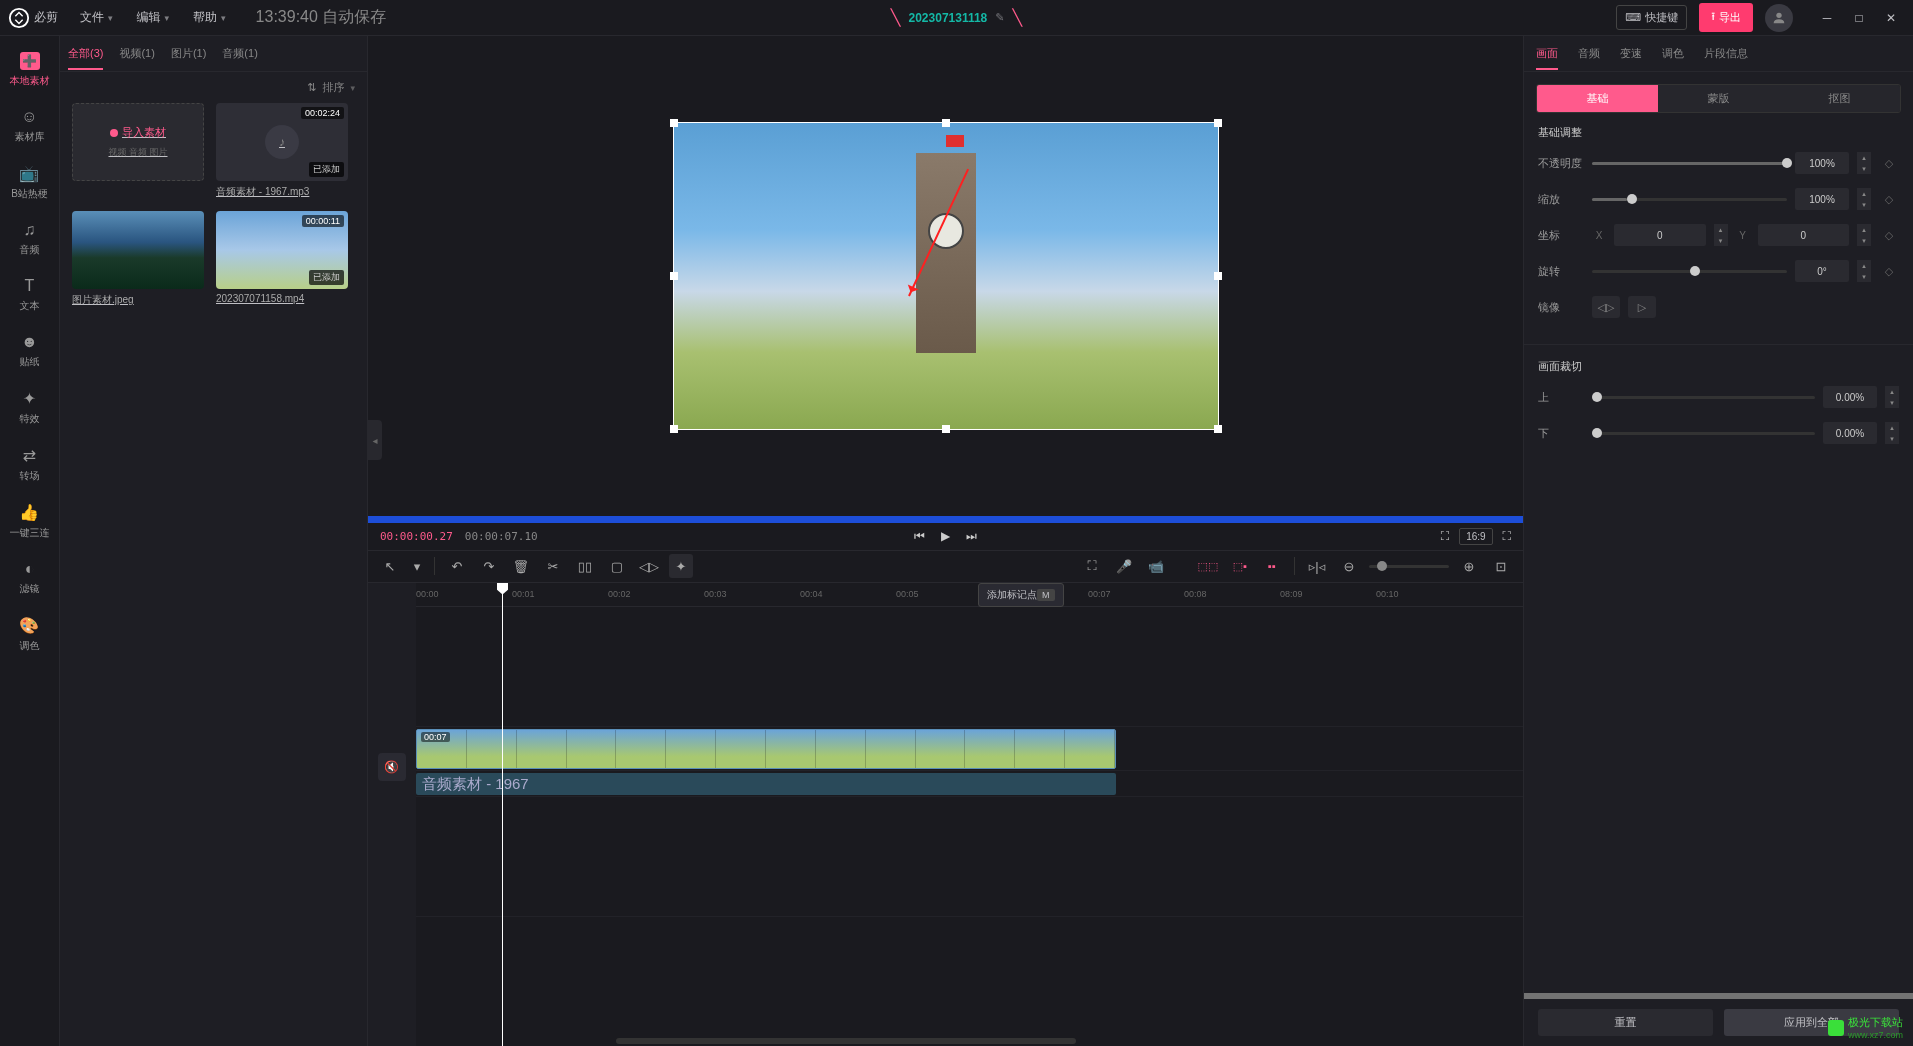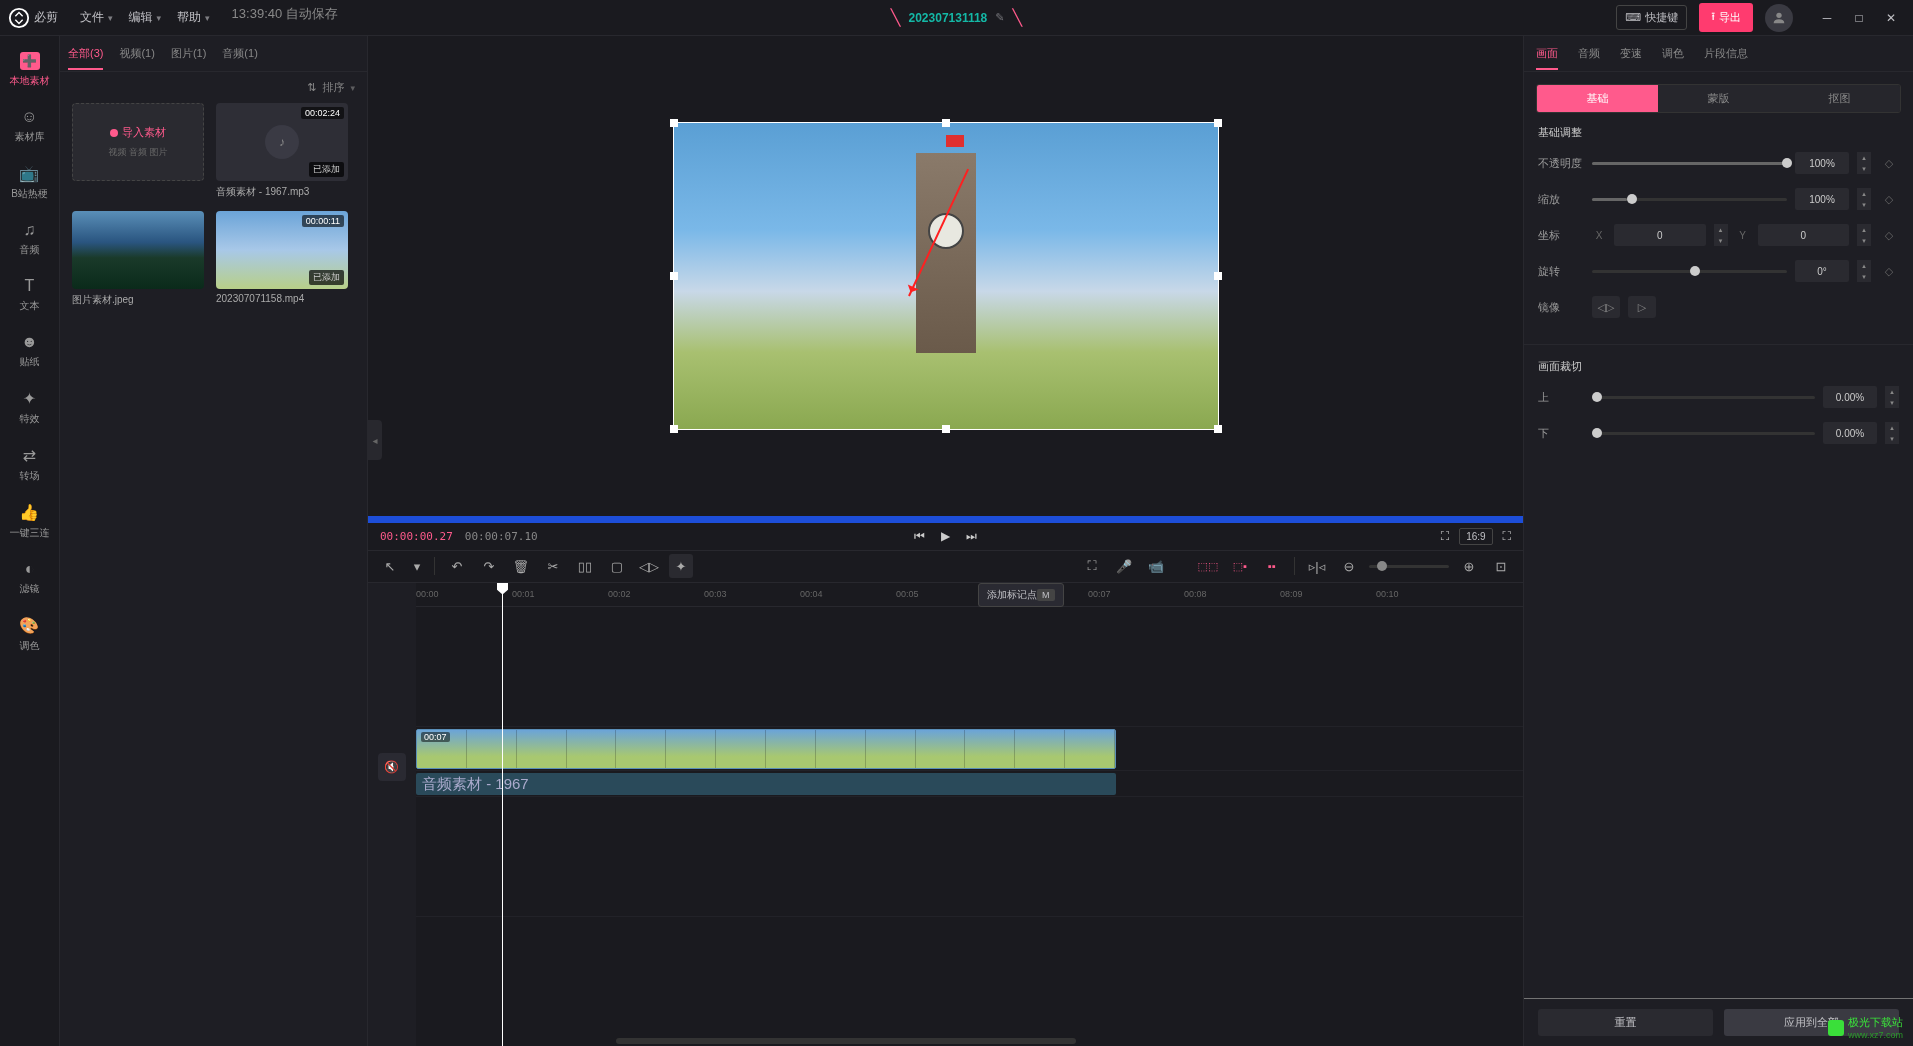--- a/index.html
+++ b/index.html
@@ -2,24 +2,24 @@
 <html><head>
 <meta charset="utf-8">
 <style>
 * { margin: 0; padding: 0; box-sizing: border-box; font-family: "Microsoft YaHei", sans-serif; }
 body { background: #1a1a1f; color: #c0c0c5; font-size: 12px; overflow: hidden; width: 1913px; height: 1046px; position: relative; }
 
 
 .titlebar { height: 36px; background: #1a1a1f; display: flex; align-items: center; padding: 0 8px; border-bottom: 1px solid #28282e; }
 .logo { display: flex; align-items: center; gap: 4px; margin-right: 16px; }
 .logo-icon { width: 22px; height: 22px; }
-.menu { display: flex; gap: 4px; align-items: flex-start; }
+.menu { display: flex; gap: 12px; align-items: center; }
 .menu-item { display: flex; align-items: center; gap: 4px; cursor: pointer; padding: 4px 6px; }
 .chevron { font-size: 9px; opacity: 0.6; }
-.autosave { margin-left: 12px; color: #888; font-size: 13px; }
+.autosave { margin-left: 12px; color: #888; font-size: 16px; }
 .title-center { position: absolute; left: 50%; transform: translateX(-50%); display: flex; align-items: center; gap: 8px; }
 .title-slash { color: #ff5a8c; font-size: 16px; }
 .proj-name { color: #14b8a6; font-weight: bold; }
 .edit-icon { opacity: 0.5; font-size: 11px; }
 .title-right { margin-left: auto; display: flex; align-items: center; gap: 12px; }
 .shortcut-btn { display: flex; align-items: center; gap: 4px; padding: 4px 8px; border: 1px solid #444; border-radius: 3px; cursor: pointer; font-size: 11px; }
 .export-btn { background: #ff3b6f; color: #fff; padding: 5px 12px; border-radius: 3px; cursor: pointer; display: flex; align-items: center; gap: 4px; font-size: 11px; }
 .avatar { width: 28px; height: 28px; background: #3a3a42; border-radius: 50%; display:flex; align-items:center; justify-content:center; }
 .win-controls { display: flex; gap: 4px; margin-left: 8px; }
 .win-btn { width: 28px; height: 28px; display: flex; align-items: center; justify-content: center; cursor: pointer; }
@@ -34,21 +34,21 @@
 .sb-icon { font-size: 16px; }
 
 
 .media-panel { width: 308px; background: #1e1e24; border-right: 1px solid #28282e; display: flex; flex-direction: column; }
 .media-tabs { display: flex; border-bottom: 1px solid #28282e; padding: 0 8px; height: 36px; align-items: center; gap: 16px; font-size: 11px; }
 .m-tab { cursor: pointer; padding: 8px 0; color: #888; position: relative; }
 .m-tab.active { color: #ff5a8c; }
 .m-tab.active::after { content:''; position:absolute; bottom:-1px; left:0; right:0; height:2px; background:#ff5a8c; }
 .media-toolbar { display: flex; justify-content: flex-end; padding: 8px 12px; align-items: center; gap: 6px; color: #888; font-size: 11px; }
 .media-grid { padding: 0 12px; display: flex; flex-wrap: wrap; gap: 12px; }
-.media-item { width: 132px; display: flex; flex-direction: column; gap: 4px; }
+.media-item { width: 132px; display: flex; flex-direction: column; gap: 4px; text-decoration: underline; }
 .media-thumb { width: 132px; height: 78px; background: #2a2a30; border-radius: 4px; position: relative; overflow: hidden; display:flex; align-items:center; justify-content:center; }
 .media-thumb.import { border: 1px dashed #444; flex-direction: column; gap: 6px; color: #999; }
 .import-btn { color: #ff5a8c; font-size: 11px; display:flex; align-items:center; gap:4px; }
 .import-sub { font-size: 9px; color: #666; }
 .duration-badge { position: absolute; top: 4px; right: 4px; background: rgba(0,0,0,0.6); color: #fff; font-size: 9px; padding: 1px 4px; border-radius: 2px; }
 .added-badge { position: absolute; bottom: 4px; right: 4px; background: rgba(0,0,0,0.7); color: #ccc; font-size: 9px; padding: 1px 4px; border-radius: 2px; }
 .audio-thumb { background: #2e2e36; display:flex; align-items:center; justify-content:center; }
 .audio-circle { width: 34px; height: 34px; border-radius: 50%; background: #3a3a44; display:flex; align-items:center; justify-content:center; color:#888; }
 .media-name { font-size: 10px; color: #aaa; white-space: nowrap; overflow: hidden; text-overflow: ellipsis; }
 .thumb-img1 { background: linear-gradient(180deg,#5a8fb8 0%,#2a5580 40%,#1a3a2a 60%,#0a2a1a 100%); }
@@ -125,21 +125,21 @@
 .prop-sublabel { width: 14px; font-size: 10px; color: #666; text-align:center; }
 .slider { flex: 1; height: 3px; background: #333; position: relative; border-radius: 2px; }
 .slider-fill { height: 100%; background: #666; border-radius: 2px; }
 .slider-thumb { width: 10px; height: 10px; background: #ccc; border-radius: 50%; position: absolute; top: -4px; }
 .num-input { width: 54px; height: 22px; background: #2a2a30; border: none; color: #ccc; text-align: center; font-size: 10px; border-radius: 2px; display:flex; align-items:center; justify-content:center; }
 .spinner { width: 14px; display: flex; flex-direction: column; }
 .spin-btn { height: 11px; background: #2a2a30; font-size: 7px; color: #888; display:flex; align-items:center; justify-content:center; cursor:pointer; }
 .kf-btn { width: 20px; height: 20px; display:flex; align-items:center; justify-content:center; color:#666; cursor:pointer; font-size:11px; }
 .mirror-btns { display: flex; gap: 8px; }
 .mirror-btn { width: 28px; height: 22px; background: #2a2a30; border-radius: 3px; display:flex; align-items:center; justify-content:center; cursor:pointer; color:#888; font-size:11px; }
-.props-footer { margin-top: auto; padding: 10px 14px; display: flex; gap: 11px; border-top: 1px solid #737373; }
+.props-footer { margin-top: auto; padding: 10px 14px; display: flex; gap: 11px; border-top: 6px solid #737373; }
 .footer-btn { flex: 1; text-align: center; padding: 6px; background: #2a2a30; border-radius: 3px; cursor: pointer; font-size: 11px; }
 .footer-btn.primary { background: #3a3a42; }
 
 .watermark { position: absolute; bottom: 6px; right: 10px; font-size: 11px; color: #3adf3a; display:flex; align-items:center; gap:4px; z-index: 100; }
 .wm-icon { width:16px; height:16px; background:#3adf3a; border-radius:3px; }
 .wm-url { color: #2a9a2a; font-size: 9px; }
 
 
 .h-scroll { position:absolute; bottom:2px; left:200px; width:460px; height:6px; background:#333; border-radius:3px; }
 </style>

